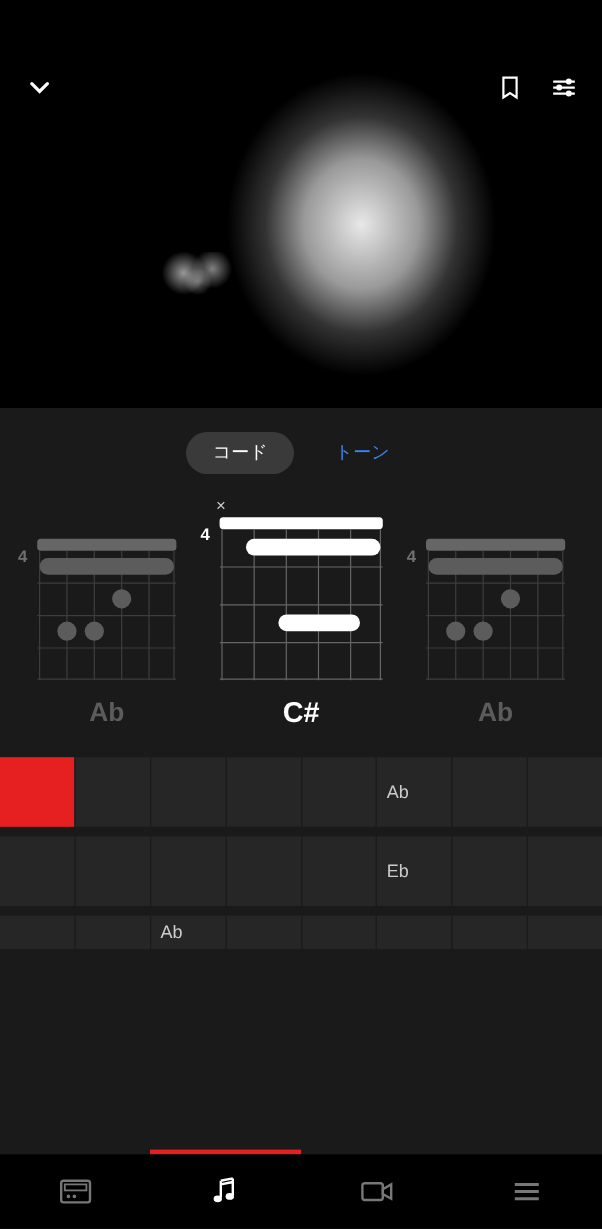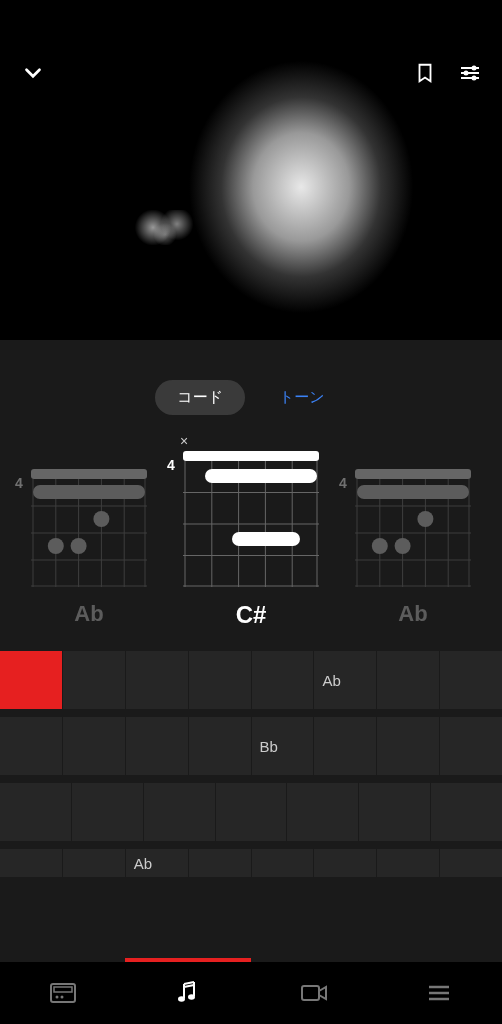--- a/index.html
+++ b/index.html
@@ -48,21 +48,20 @@
     .top-right {
       display: flex;
       gap: 22px;
       align-items: center;
     }
     .tabs {
       display: flex;
       justify-content: center;
       gap: 12px;
       padding: 20px 0 24px;
-      margin-top: 20px;
     }
     .tab {
       padding: 8px 22px;
       border-radius: 18px;
       font-size: 15px;
       cursor: pointer;
     }
     .tab.active {
       background: #3a3a3a;
       color: #fff;
@@ -347,31 +346,22 @@
     <div class="cell"></div>
     <div class="cell">Ab</div>
     <div class="cell"></div>
     <div class="cell"></div>
   </div>
   <div class="row">
     <div class="cell"></div>
     <div class="cell"></div>
     <div class="cell"></div>
     <div class="cell"></div>
-    <div class="cell">Bb</div>
-    <div class="cell"></div>
-    <div class="cell"></div>
-    <div class="cell"></div>
-  </div>
-  <div class="row">
-    <div class="cell"></div>
-    <div class="cell"></div>
-    <div class="cell"></div>
-    <div class="cell"></div>
-    <div class="cell"></div>
+    <div class="cell"></div>
+    <div class="cell">Eb</div>
     <div class="cell"></div>
     <div class="cell"></div>
   </div>
   <div class="row partial">
     <div class="cell"></div>
     <div class="cell"></div>
     <div class="cell">Ab</div>
     <div class="cell"></div>
     <div class="cell"></div>
     <div class="cell"></div>

